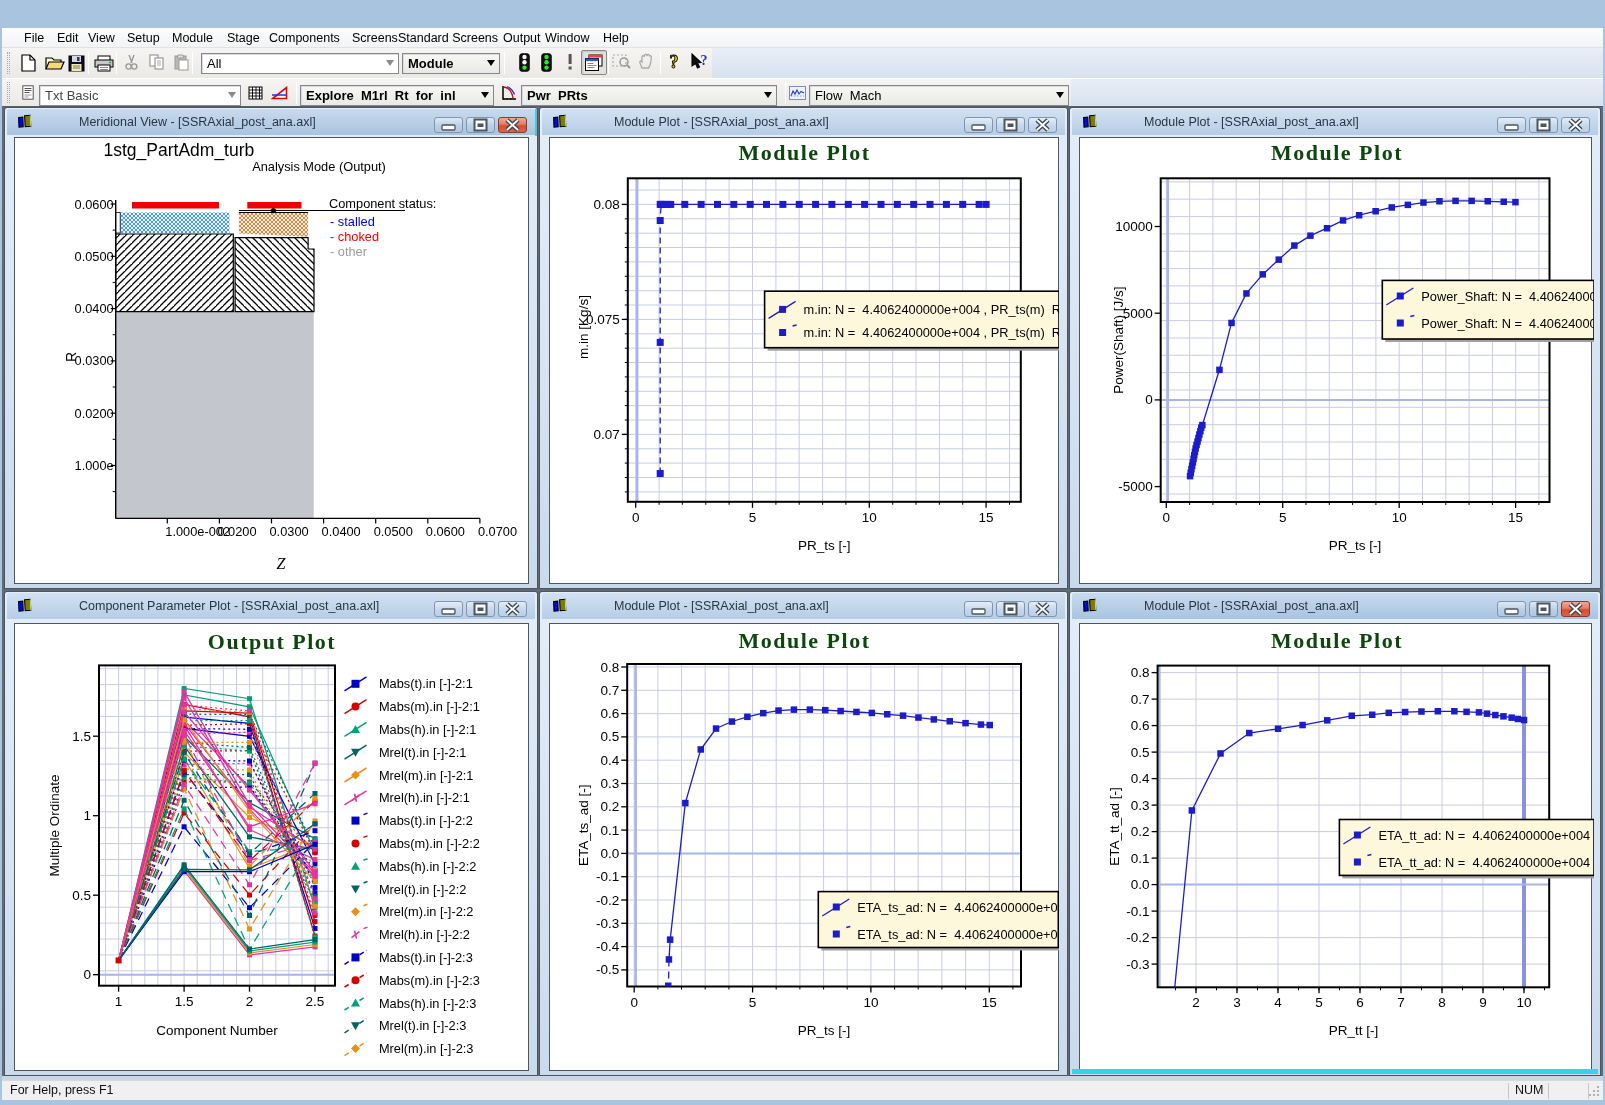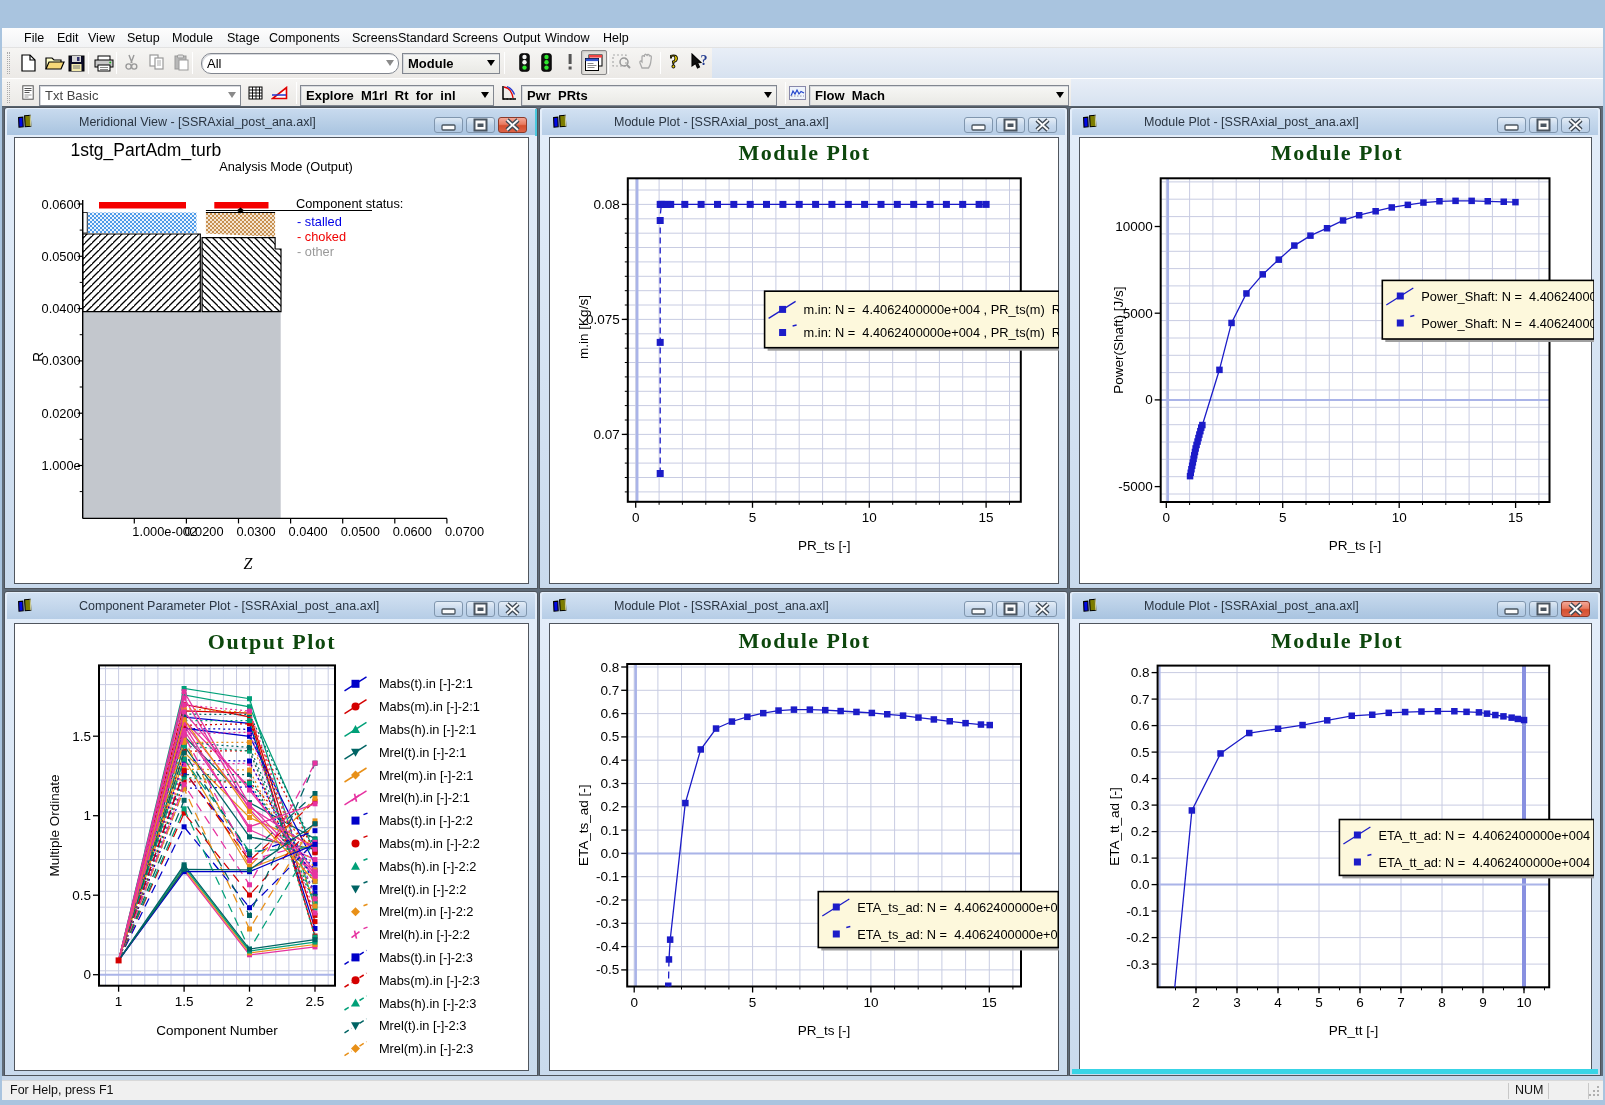--- a/index.html
+++ b/index.html
@@ -79,21 +79,21 @@
       <div style="position:absolute;left:147px;top:6px;width:17px;height:18px;"><svg width="16" height="17" viewBox="0 0 16 17">
           <rect x="1" y="1" width="8" height="11" fill="#fff" stroke="#999" stroke-width="1.2"></rect>
           <rect x="6" y="4" width="8" height="11" fill="#fff" stroke="#999" stroke-width="1.2"></rect>
           <path d="M8,7 h4 M8,9 h4 M8,11 h4" stroke="#aaa"></path>
         </svg></div>
       <div style="position:absolute;left:172px;top:6px;width:16px;height:18px;"><svg width="15" height="17" viewBox="0 0 15 17">
           <rect x="1" y="2" width="11" height="13" fill="#b8b8b8" stroke="#999"></rect>
           <rect x="3.5" y="1" width="6" height="3" rx="1" fill="#ddd" stroke="#999"></rect>
           <rect x="5" y="6" width="9" height="10" fill="#fff" stroke="#999"></rect>
         </svg></div>
- <div class="combo" style="left:199px;top:5px;width:198px;height:21px;border-radius:10px;">
+ <div class="combo" style="left:199px;top:5px;width:198px;height:21px;">
 <div class="lbl" style="font-weight:normal;color:#000;">All</div>
 <div class="carr" style="border-top-color:#8a8a8a;"></div>
       </div>
  <div class="combo" style="left:400px;top:5px;width:98px;height:21px;background:linear-gradient(#f7f7f5,#e9e9e5);">
 <div class="lbl" style="font-weight:bold;color:#000;">Module</div>
 <div class="carr" style="border-top-color:#000;"></div>
       </div>
  <div style="position:absolute;left:517px;top:5px;width:12px;height:20px;"><svg width="11" height="19" viewBox="0 0 11 19">
           <rect x="0.8" y="0.8" width="9.4" height="17.4" rx="2" fill="#111" stroke="#000"></rect>
           <circle cx="5.5" cy="4" r="2.2" fill="#f4f4f4"></circle>
@@ -177,21 +177,21 @@
 <div class="lbl" style="font-weight:bold;color:#000;">Pwr&nbsp; PRts</div>
 <div class="carr" style="border-top-color:#000;"></div>
       </div>
  <div class="vsep" style="left:783px;top:3px;height:22px;"></div>
  <div style="position:absolute;left:787px;top:7px;width:18px;height:15px;"><svg width="17" height="14" viewBox="0 0 17 14">
           <rect x="0.5" y="0.5" width="16" height="13" fill="#eef3fb" stroke="#88a"></rect>
           <path d="M2,10 L4,5 L6,8 L8,4 L10,8 L12,5.5 L15,7" fill="none" stroke="#2244cc" stroke-width="1.2"></path>
           <path d="M2,10 h13" stroke="#99a" stroke-dasharray="1.5 1.5"></path>
         </svg></div>
  <div class="combo" style="left:807px;top:6px;width:260px;height:21px;background:linear-gradient(#f7f7f5,#e9e9e5);">
-<div class="lbl" style="font-weight:bold;color:#000;">Flow&nbsp; Mach</div>
+<div class="lbl" style="font-weight:normal;color:#000;">Flow&nbsp; Mach</div>
 <div class="carr" style="border-top-color:#000;"></div>
       </div>
 </div>
 
 <div id="mdi">
 <div style="position:absolute;left:-2px;top:-106px;width:1601px;height:973px;"></div>
 </div>
 <div style="position:absolute;left:2px;top:1076px;width:1601px;height:4px;background:#c6d7ea;"></div>
 
 <div class="win" style="left:4px;top:107px;width:534px;height:482px;">
@@ -205,21 +205,21 @@
 <span class="btns"><span class="b"><svg width="29" height="16">
               <rect x="8" y="8" width="13" height="5" rx="1" fill="#fcfcfc" stroke="#4a5560" stroke-width="1.3"></rect>
             </svg></span><span class="b"><svg width="29" height="16">
               <rect x="8.5" y="2.5" width="12" height="11" fill="#fcfcfc" stroke="#4a5560" stroke-width="2"></rect>
               <rect x="11.5" y="6.5" width="6" height="3.5" fill="#4a5560"></rect>
             </svg></span><span class="b bcls red"><svg width="29" height="16">
               <path d="M9,3 L20,13 M20,3 L9,13" stroke="#3f4a55" stroke-width="4.6"></path>
               <path d="M9,3 L20,13 M20,3 L9,13" stroke="#fbfbfb" stroke-width="1.8"></path>
             </svg></span></span>
 </div>
-<div class="cnt" style="top:29px;"><svg width="514" height="447">
+<div class="cnt" style="top:29px;padding-left:33px;"><svg width="514" height="447">
           <text x="55.5" y="18.0" font-family="&quot;Liberation Sans&quot;, sans-serif" font-size="17.5" fill="#000" text-anchor="start" font-weight="normal">1stg_PartAdm_turb</text>
           <text x="271.0" y="33.0" font-family="&quot;Liberation Sans&quot;, sans-serif" font-size="12.8" fill="#000" text-anchor="middle" font-weight="normal">Analysis Mode (Output)</text>
           <defs>
 <pattern id="hl" width="7" height="7" patternUnits="userSpaceOnUse">
               <path d="M-1,8 L8,-1 M-1,1 L1,-1" stroke="#000" stroke-width="1.3" fill="none"></path>
             </pattern>
 <pattern id="hr" width="7" height="7" patternUnits="userSpaceOnUse">
               <path d="M-1,-1 L8,8 M6,-1 L8,1" stroke="#000" stroke-width="1.3" fill="none"></path>
             </pattern>
 <pattern id="bc" width="4" height="4" patternUnits="userSpaceOnUse">

